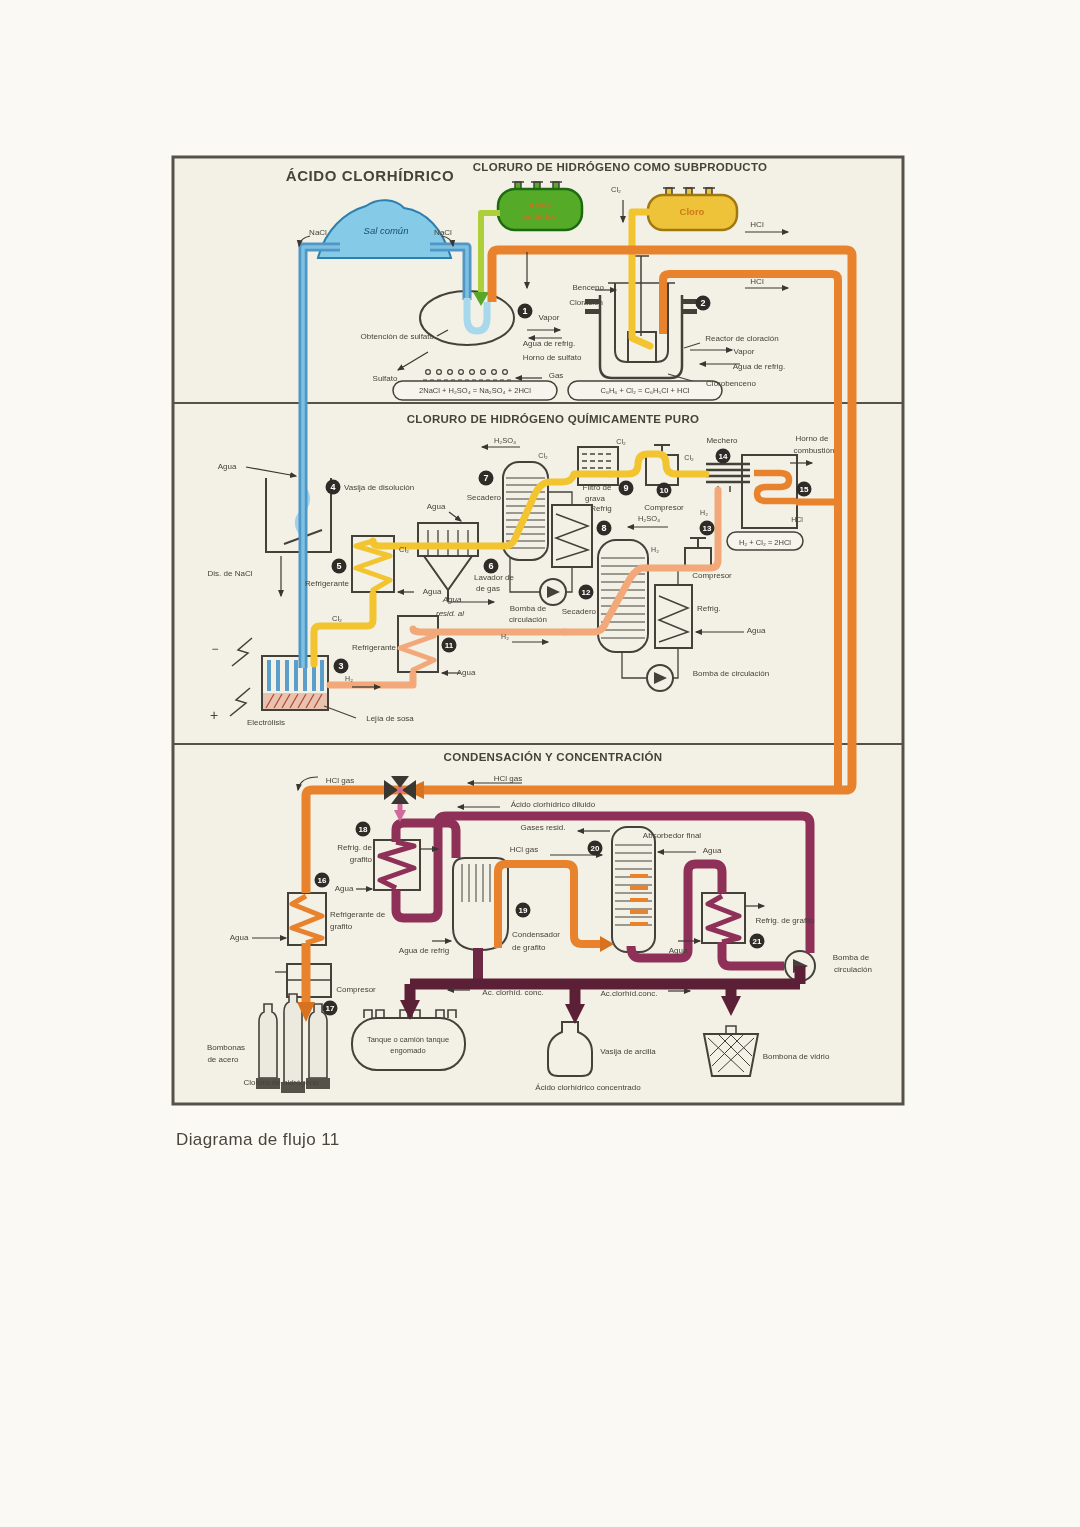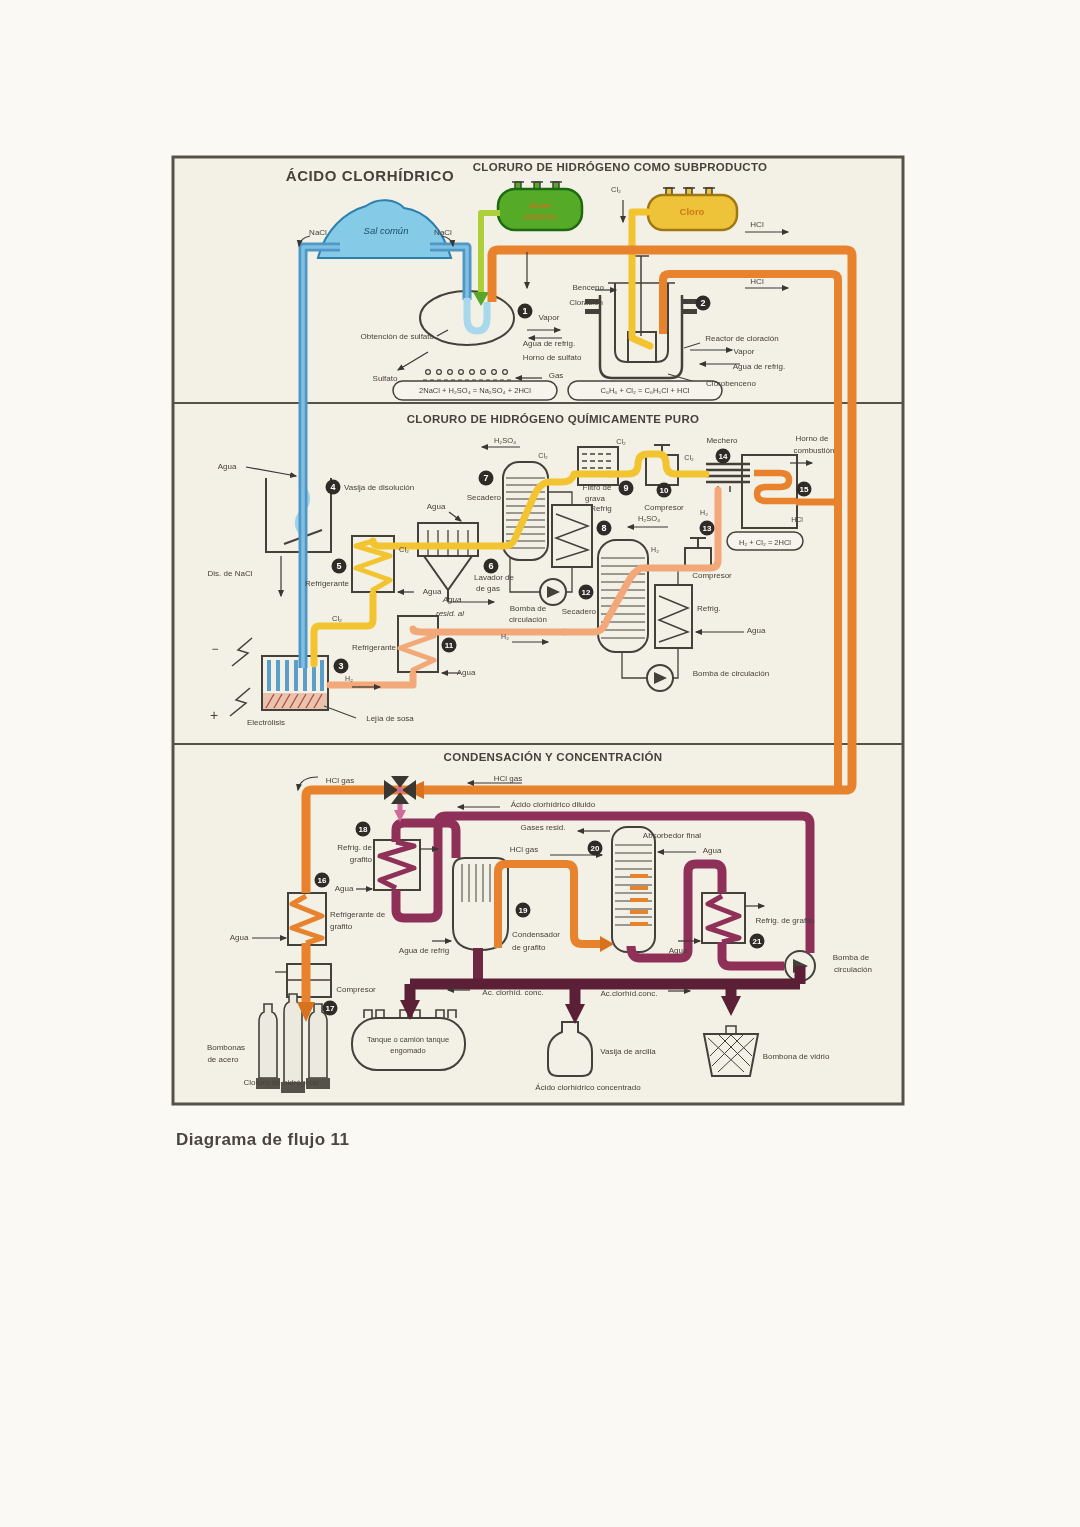--- a/index.html
+++ b/index.html
@@ -1,19 +1,19 @@
 <!DOCTYPE html>
 <html><head>
 <meta charset="utf-8">
 <style>
   html,body{margin:0;padding:0;background:#ffffff;}
   .page{position:relative;width:1080px;height:1527px;background:#fbf9f4;overflow:hidden;
         font-family:"Liberation Sans",sans-serif;}
   svg{position:absolute;left:0;top:0;font-family:"Liberation Sans",sans-serif;}
-  .caption{position:absolute;left:176px;top:1130px;font-size:17px;font-weight:bold;
+  .caption{position:absolute;left:176px;top:1130px;font-size:17px;font-weight:normal;
            color:#4a463e;letter-spacing:.4px;}
 </style>
 </head>
 <body>
 
 <div class="page">
 <svg id="diagram" width="1080" height="1527" viewBox="0 0 1080 1527">
   <defs>
     <marker id="ah" markerWidth="8" markerHeight="8" refX="5" refY="2.5" orient="auto">
       <path d="M0,0 L6,2.5 L0,5 Z" fill="#3a3733"></path>

